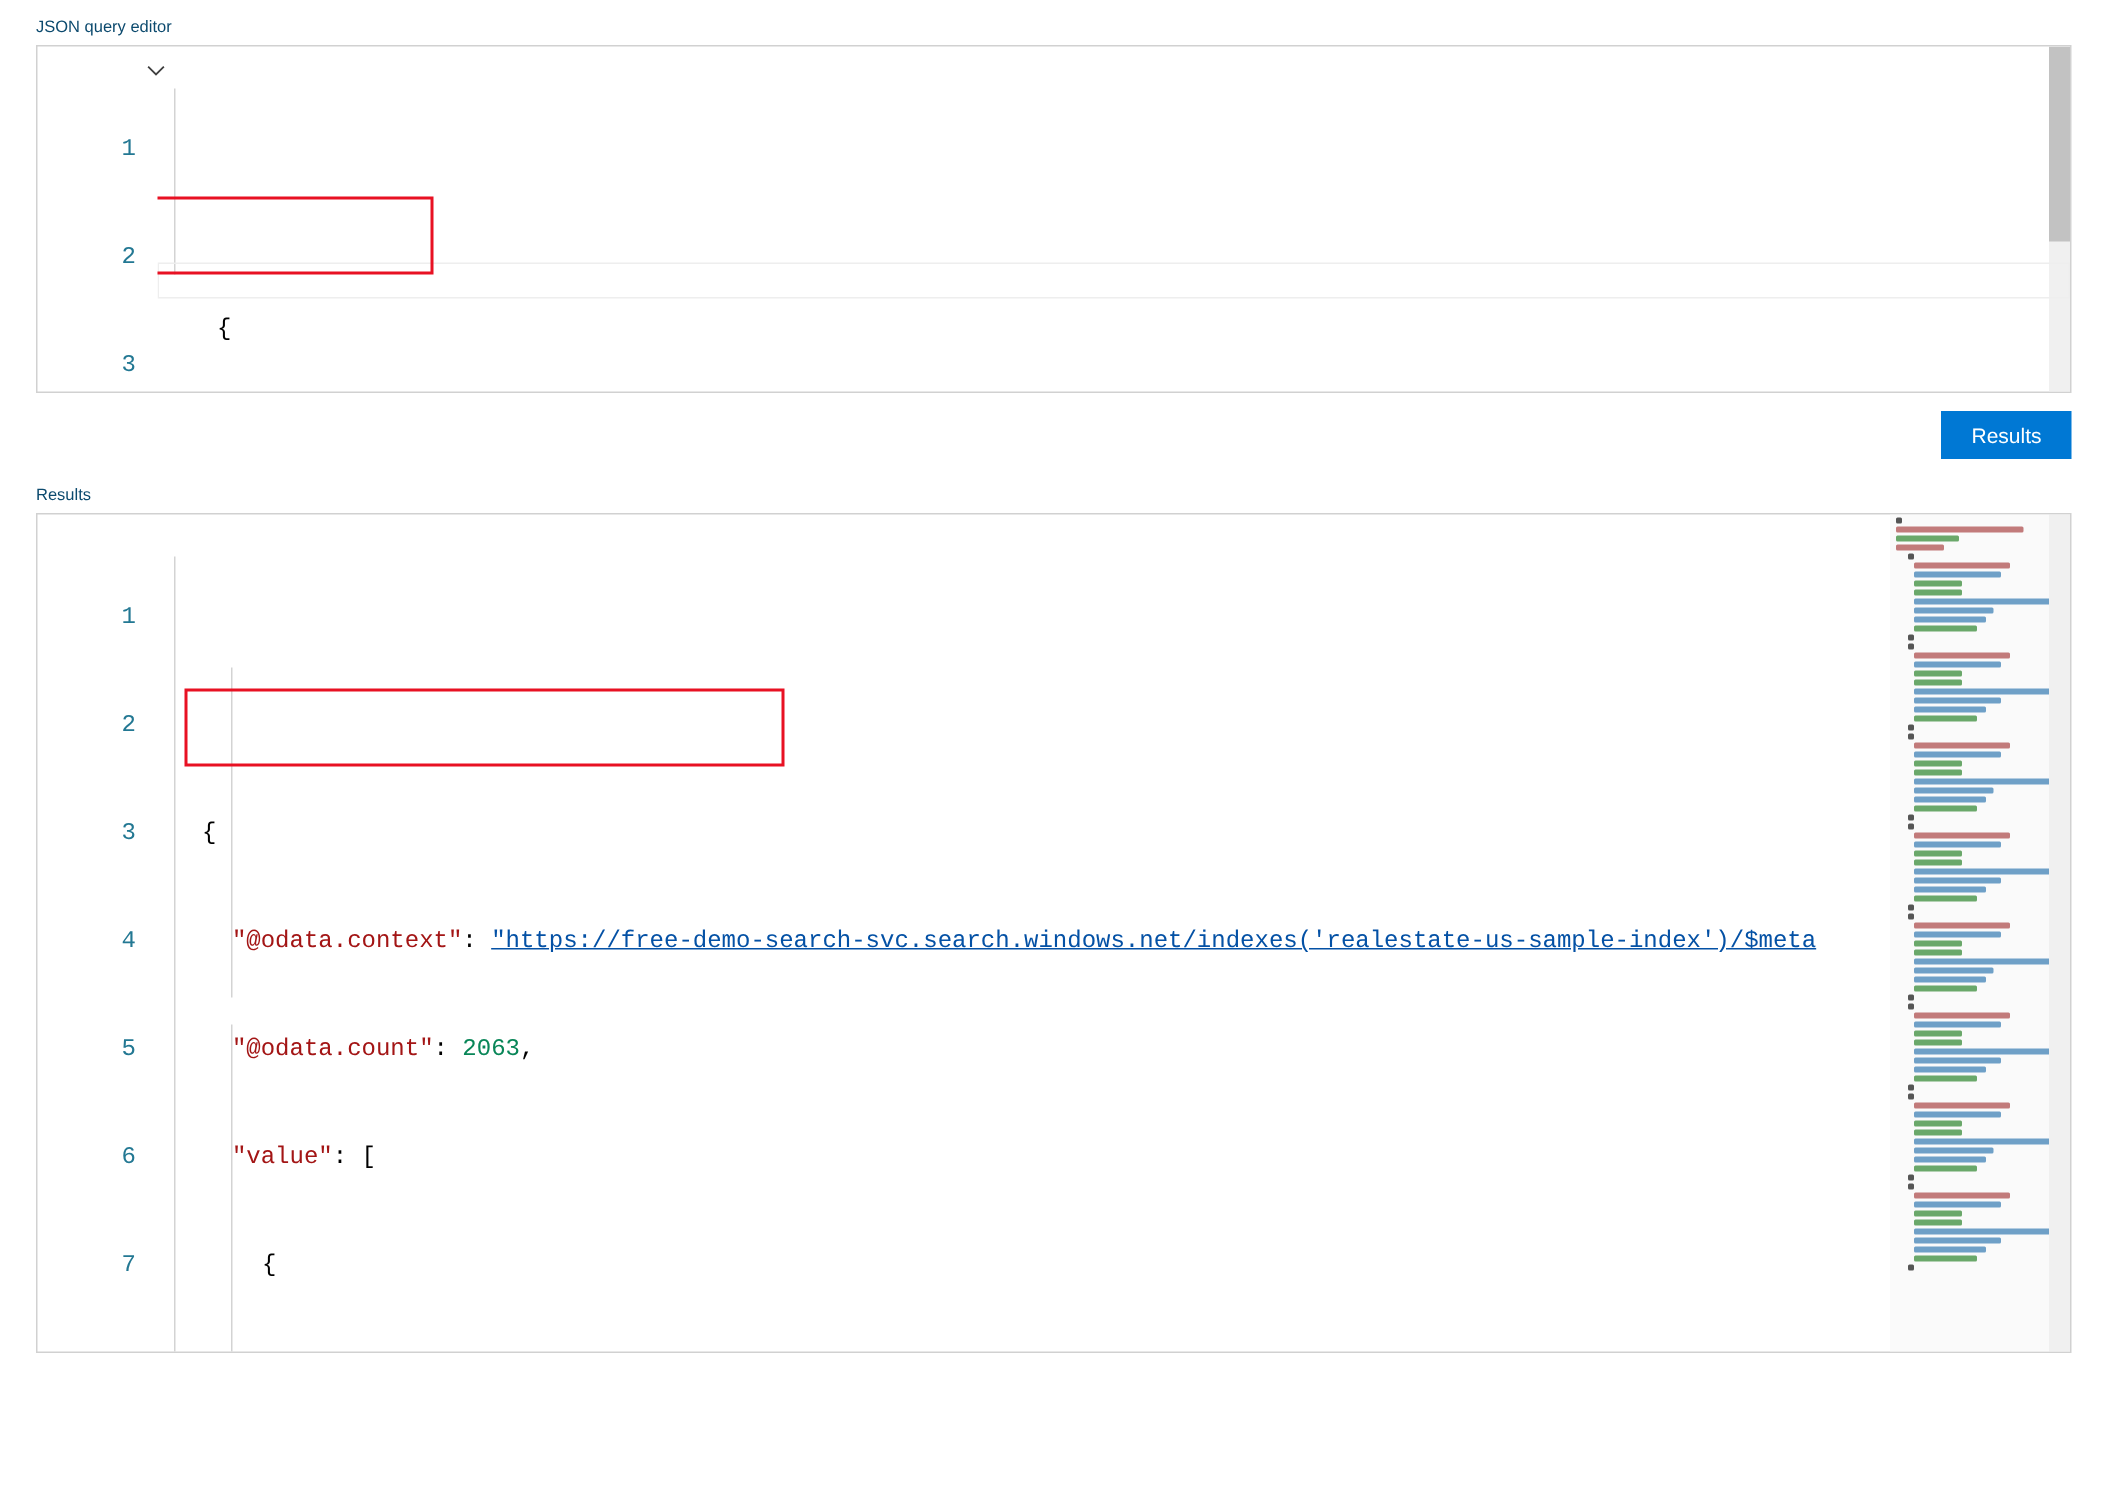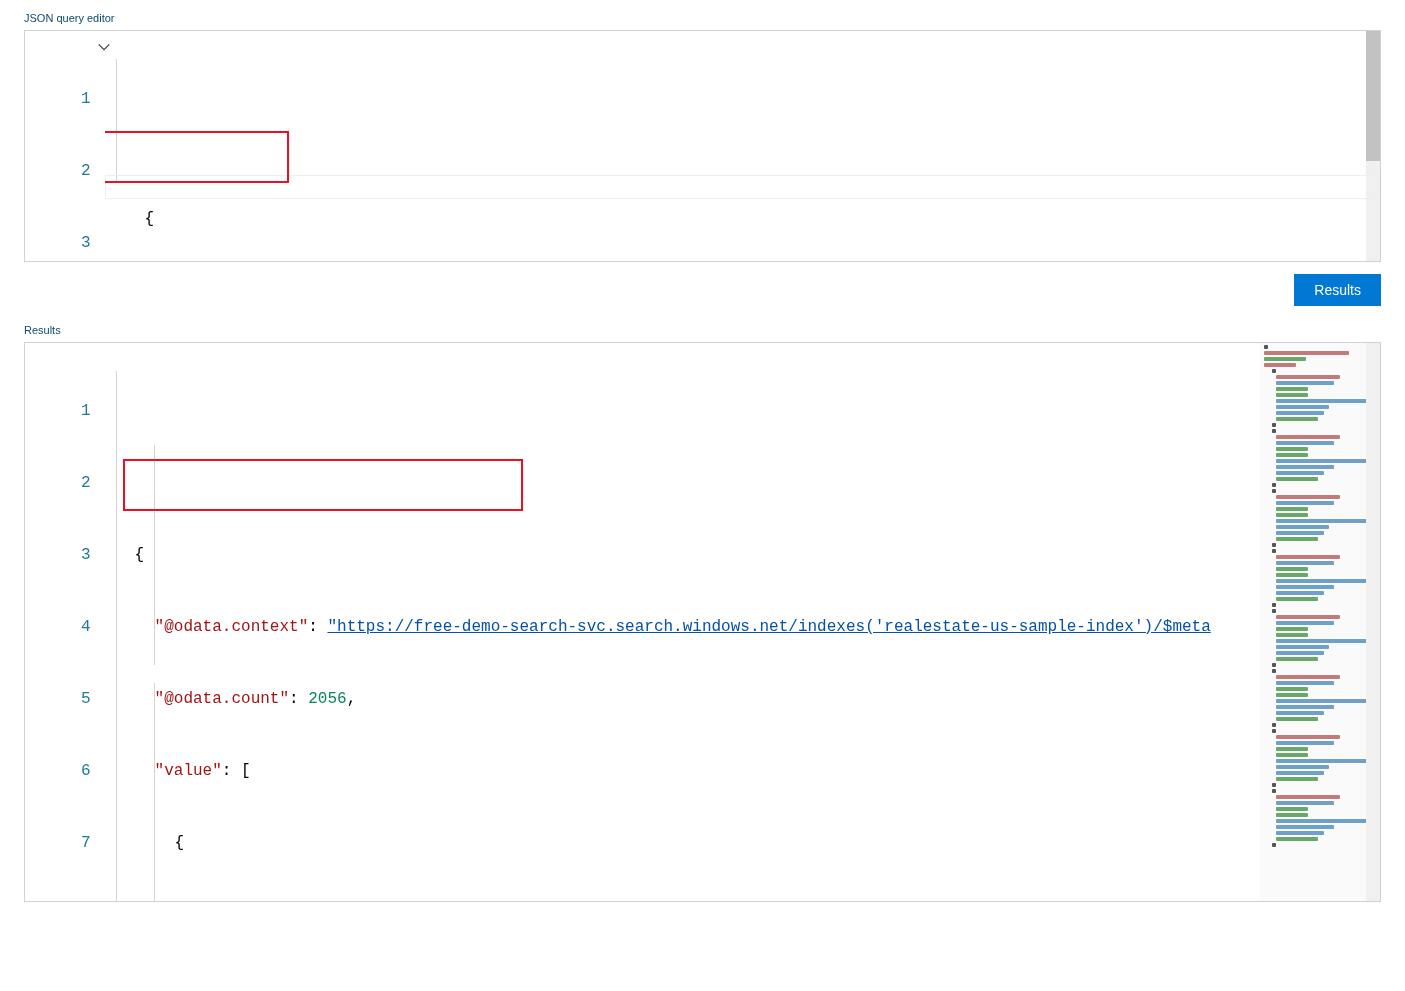--- a/index.html
+++ b/index.html
@@ -296,21 +296,21 @@
     </div>
     <div class="code" style="padding-left:30px;">
       <div class="vline" style="left:11px;top:28px;height:560px;"></div>
       <div class="vline" style="left:49px;top:102px;height:220px;"></div>
       <div class="vline" style="left:49px;top:340px;height:220px;"></div>
       
       <div class="highlight-box" style="left:18px; top:116px; width:400px; height:52px;"></div>
 
       <div class="cl"><span class="tok-brace">{</span></div>
       <div class="cl"><span class="indent1"></span><span class="tok-key">"@odata.context"</span><span class="tok-punct">: </span><span class="tok-link">"https://free-demo-search-svc.search.windows.net/indexes('realestate-us-sample-index')/$meta</span></div>
-      <div class="cl"><span class="indent1"></span><span class="tok-key">"@odata.count"</span><span class="tok-punct">: </span><span class="tok-num">2056</span><span class="tok-punct">,</span></div>
+      <div class="cl"><span class="indent1"></span><span class="tok-key">"@odata.count"</span><span class="tok-punct">: </span><span class="tok-num">2063</span><span class="tok-punct">,</span></div>
       <div class="cl"><span class="indent1"></span><span class="tok-key">"value"</span><span class="tok-punct">: [</span></div>
       <div class="cl"><span class="indent2"></span><span class="tok-brace">{</span></div>
       
       
       
       
       
       
       
       

